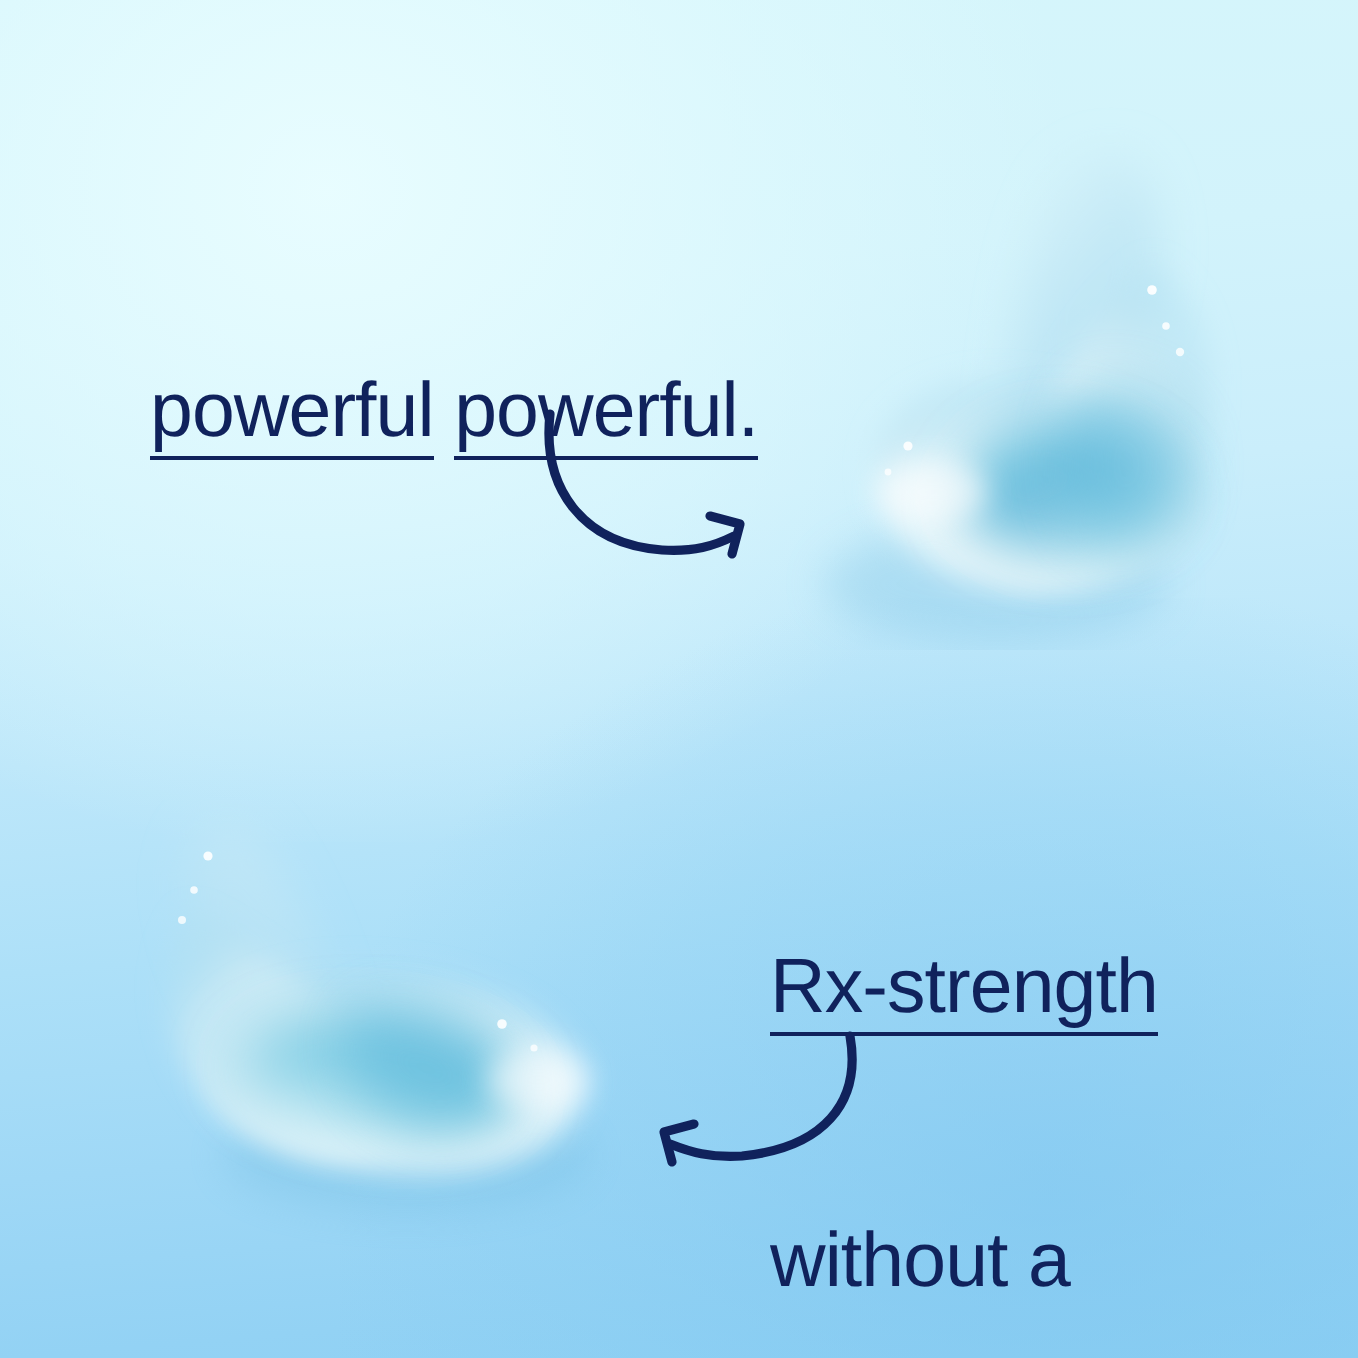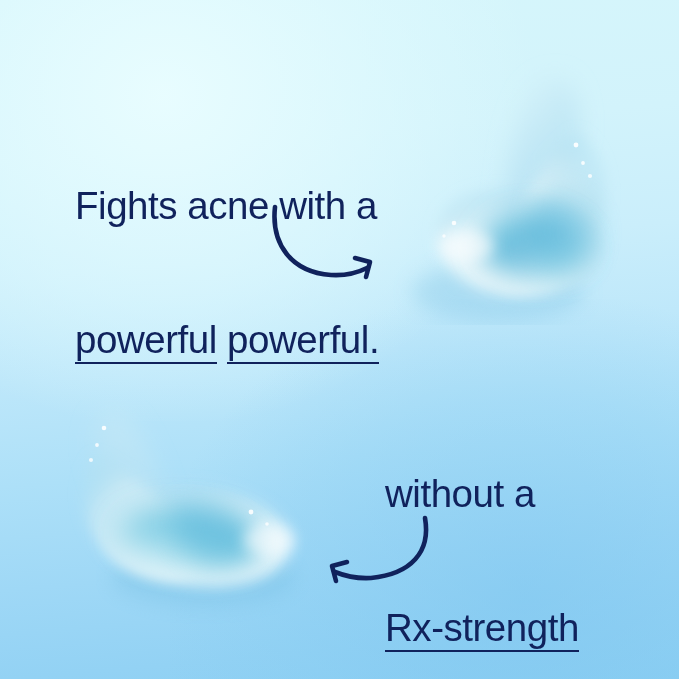--- a/index.html
+++ b/index.html
@@ -201,33 +201,30 @@
 
     <circle cx="49" cy="28" r="2.3" fill="#ffffff" opacity="0.90"></circle>
     <circle cx="42" cy="45" r="1.9" fill="#ffffff" opacity="0.82"></circle>
     <circle cx="36" cy="60" r="2.0" fill="#ffffff" opacity="0.78"></circle>
     <circle cx="196" cy="112" r="2.4" fill="#ffffff" opacity="0.88"></circle>
     <circle cx="212" cy="124" r="1.8" fill="#ffffff" opacity="0.76"></circle>
   </svg>
 
   <div class="copy copy-top">
     <span class="line">
-      <span>Fights acne with a</span>
-    </span>
-    <span class="line">
       <span class="u">powerful</span><span> </span><span class="u">powerful.</span>
     </span>
   </div>
 
   <div class="copy copy-bottom">
     <span class="line">
-      <span>without a</span>
+      <span class="u">Rx-strength</span>
     </span>
     <span class="line">
-      <span class="u">Rx-strength</span>
+      <span>without a</span>
     </span>
     
   </div>
 
   <svg class="arrow arrow-top" width="160" height="110" viewBox="0 0 160 110">
     <path d="M32 21 C 28 58, 48 86, 88 89 C 104 90, 114 87, 124 82" fill="none" stroke="#10225c" stroke-width="4.6" stroke-linecap="round"></path>
     <path d="M112 72 L 127 76 L 123 91" fill="none" stroke="#10225c" stroke-width="4.6" stroke-linecap="round" stroke-linejoin="round"></path>
   </svg>
 
   <svg class="arrow arrow-bottom" width="160" height="90" viewBox="0 0 160 90">

